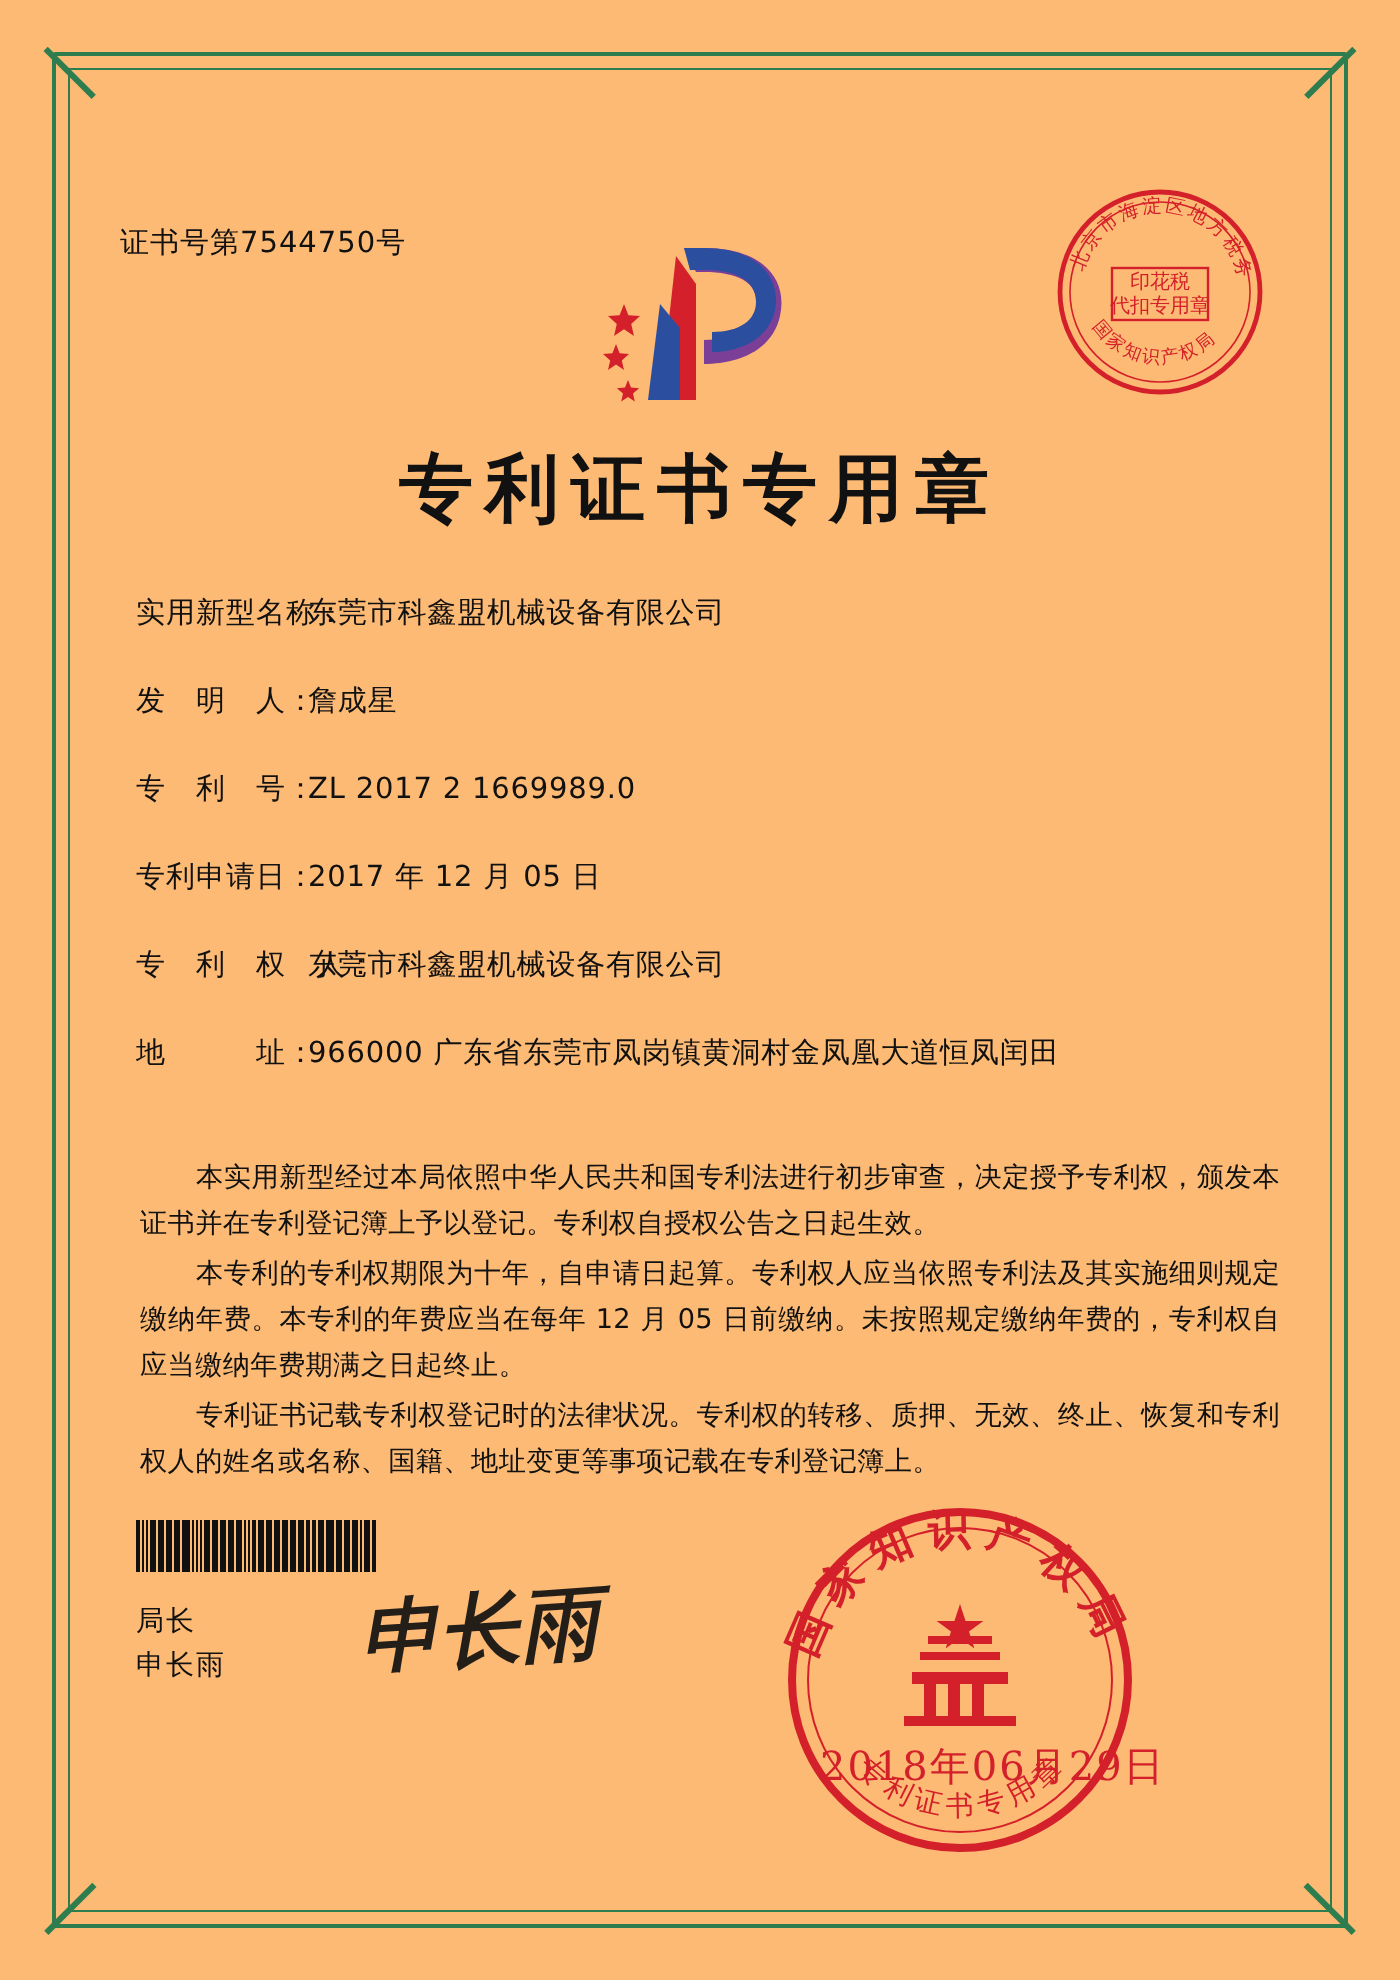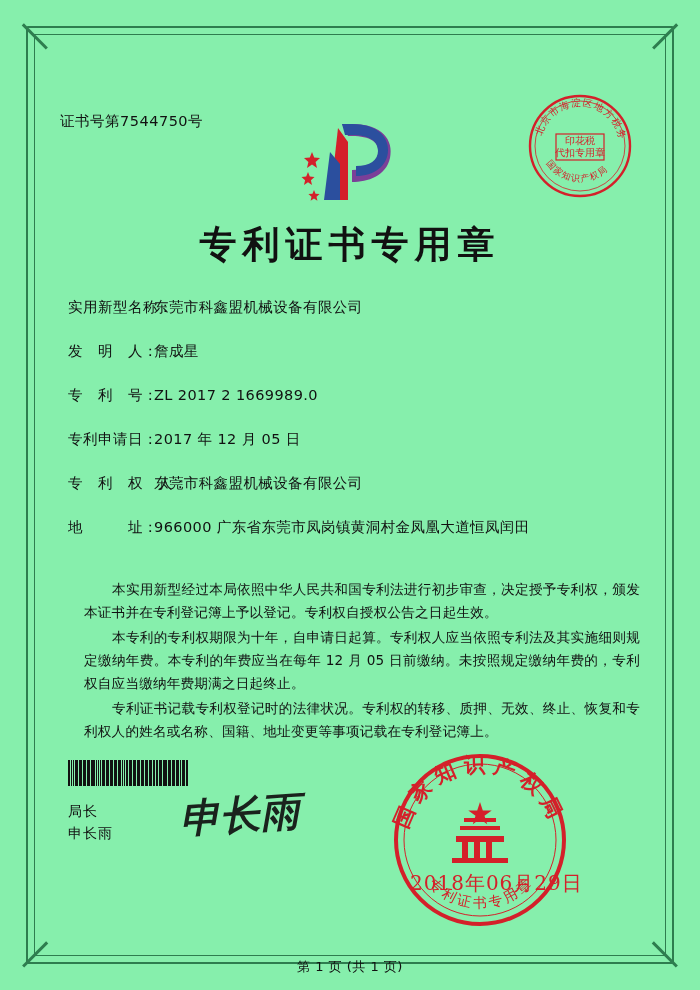--- a/index.html
+++ b/index.html
@@ -12,21 +12,21 @@
     height: 990px;
     font-family: "DejaVu Sans", "Liberation Sans", sans-serif;
     color: #111;
     position: relative;
     overflow: hidden;
   }
 
   .page {
     position: absolute;
     inset: 0;
-    background: #86efac;
+    background: #fdba74;
     text-decoration: underline;
   }
 
   
   .frame-outer {
     position: absolute;
     left: 26px;
     top: 26px;
     right: 26px;
     bottom: 26px;
@@ -162,21 +162,21 @@
     position: absolute;
     left: 8px;
     right: 0;
     top: 518px;
     font-size: 13.6px;
     line-height: 23px;
     text-align: justify;
     letter-spacing: 0.2px;
   }
   .body-text p {
-    margin: 0 0 2px 16px;
+    margin: 0 0 2px 2px;
     text-indent: 28px;
   }
 
   
   .barcode {
     position: absolute;
     left: 8px;
     top: 700px;
     width: 120px;
     height: 26px;
@@ -428,15 +428,14 @@
         <text font-family="DejaVu Serif, serif" font-size="14" fill="#d4202a" letter-spacing="3">
           <textPath href="#sealArcBot" startOffset="14%">专利证书专用章</textPath>
         </text>
       </svg>
     </div>
 
     <div class="seal-date">2018年06月29日</div>
 
   </div>
 
-  <div class="footer">第 1 页 (共 1 页)</div>
 
 </div>
 
 </body></html>

